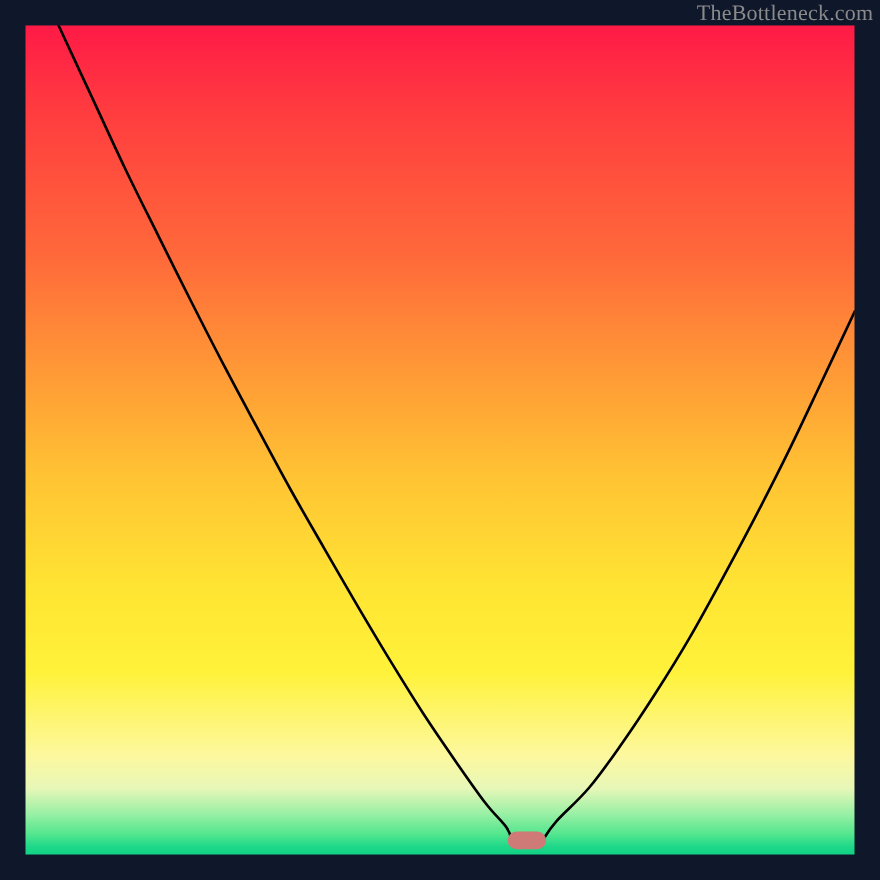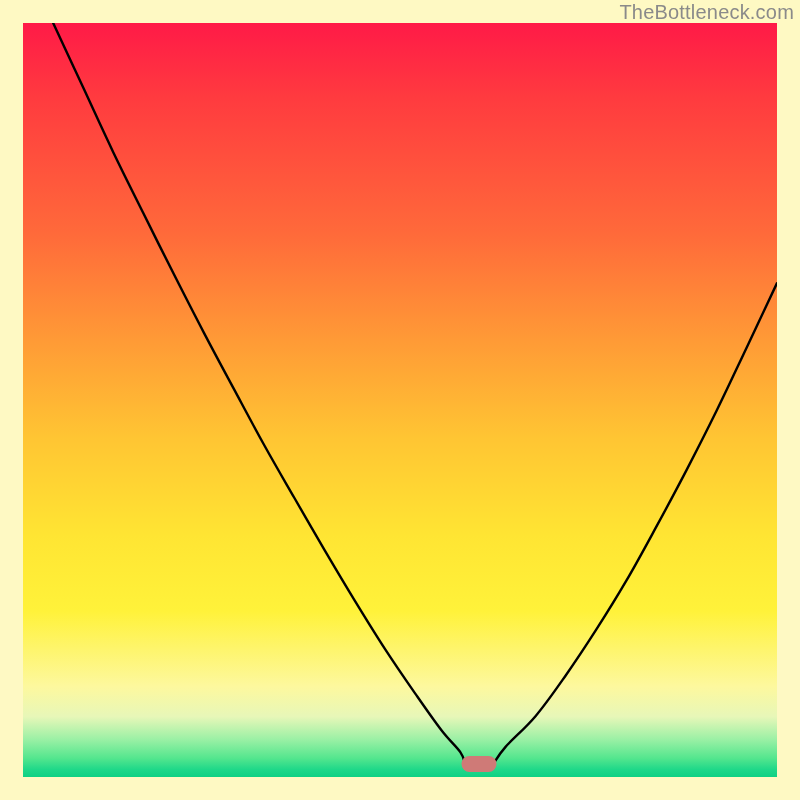--- a/index.html
+++ b/index.html
@@ -7,21 +7,22 @@
     padding: 0;
     width: 800px;
     height: 800px;
     background: #000;
     overflow: hidden;
     font-family: Arial, Helvetica, sans-serif;
   }
   .frame {
     position: absolute;
     inset: 0;
-    background: #fef9c3;
+    background: #0f172a;
+    font-family: Liberation Serif, serif;
   }
   .plot {
     position: absolute;
     left: 23px;
     top: 23px;
     width: 754px;
     height: 754px;
     overflow: hidden;
   }
   .gradient {

